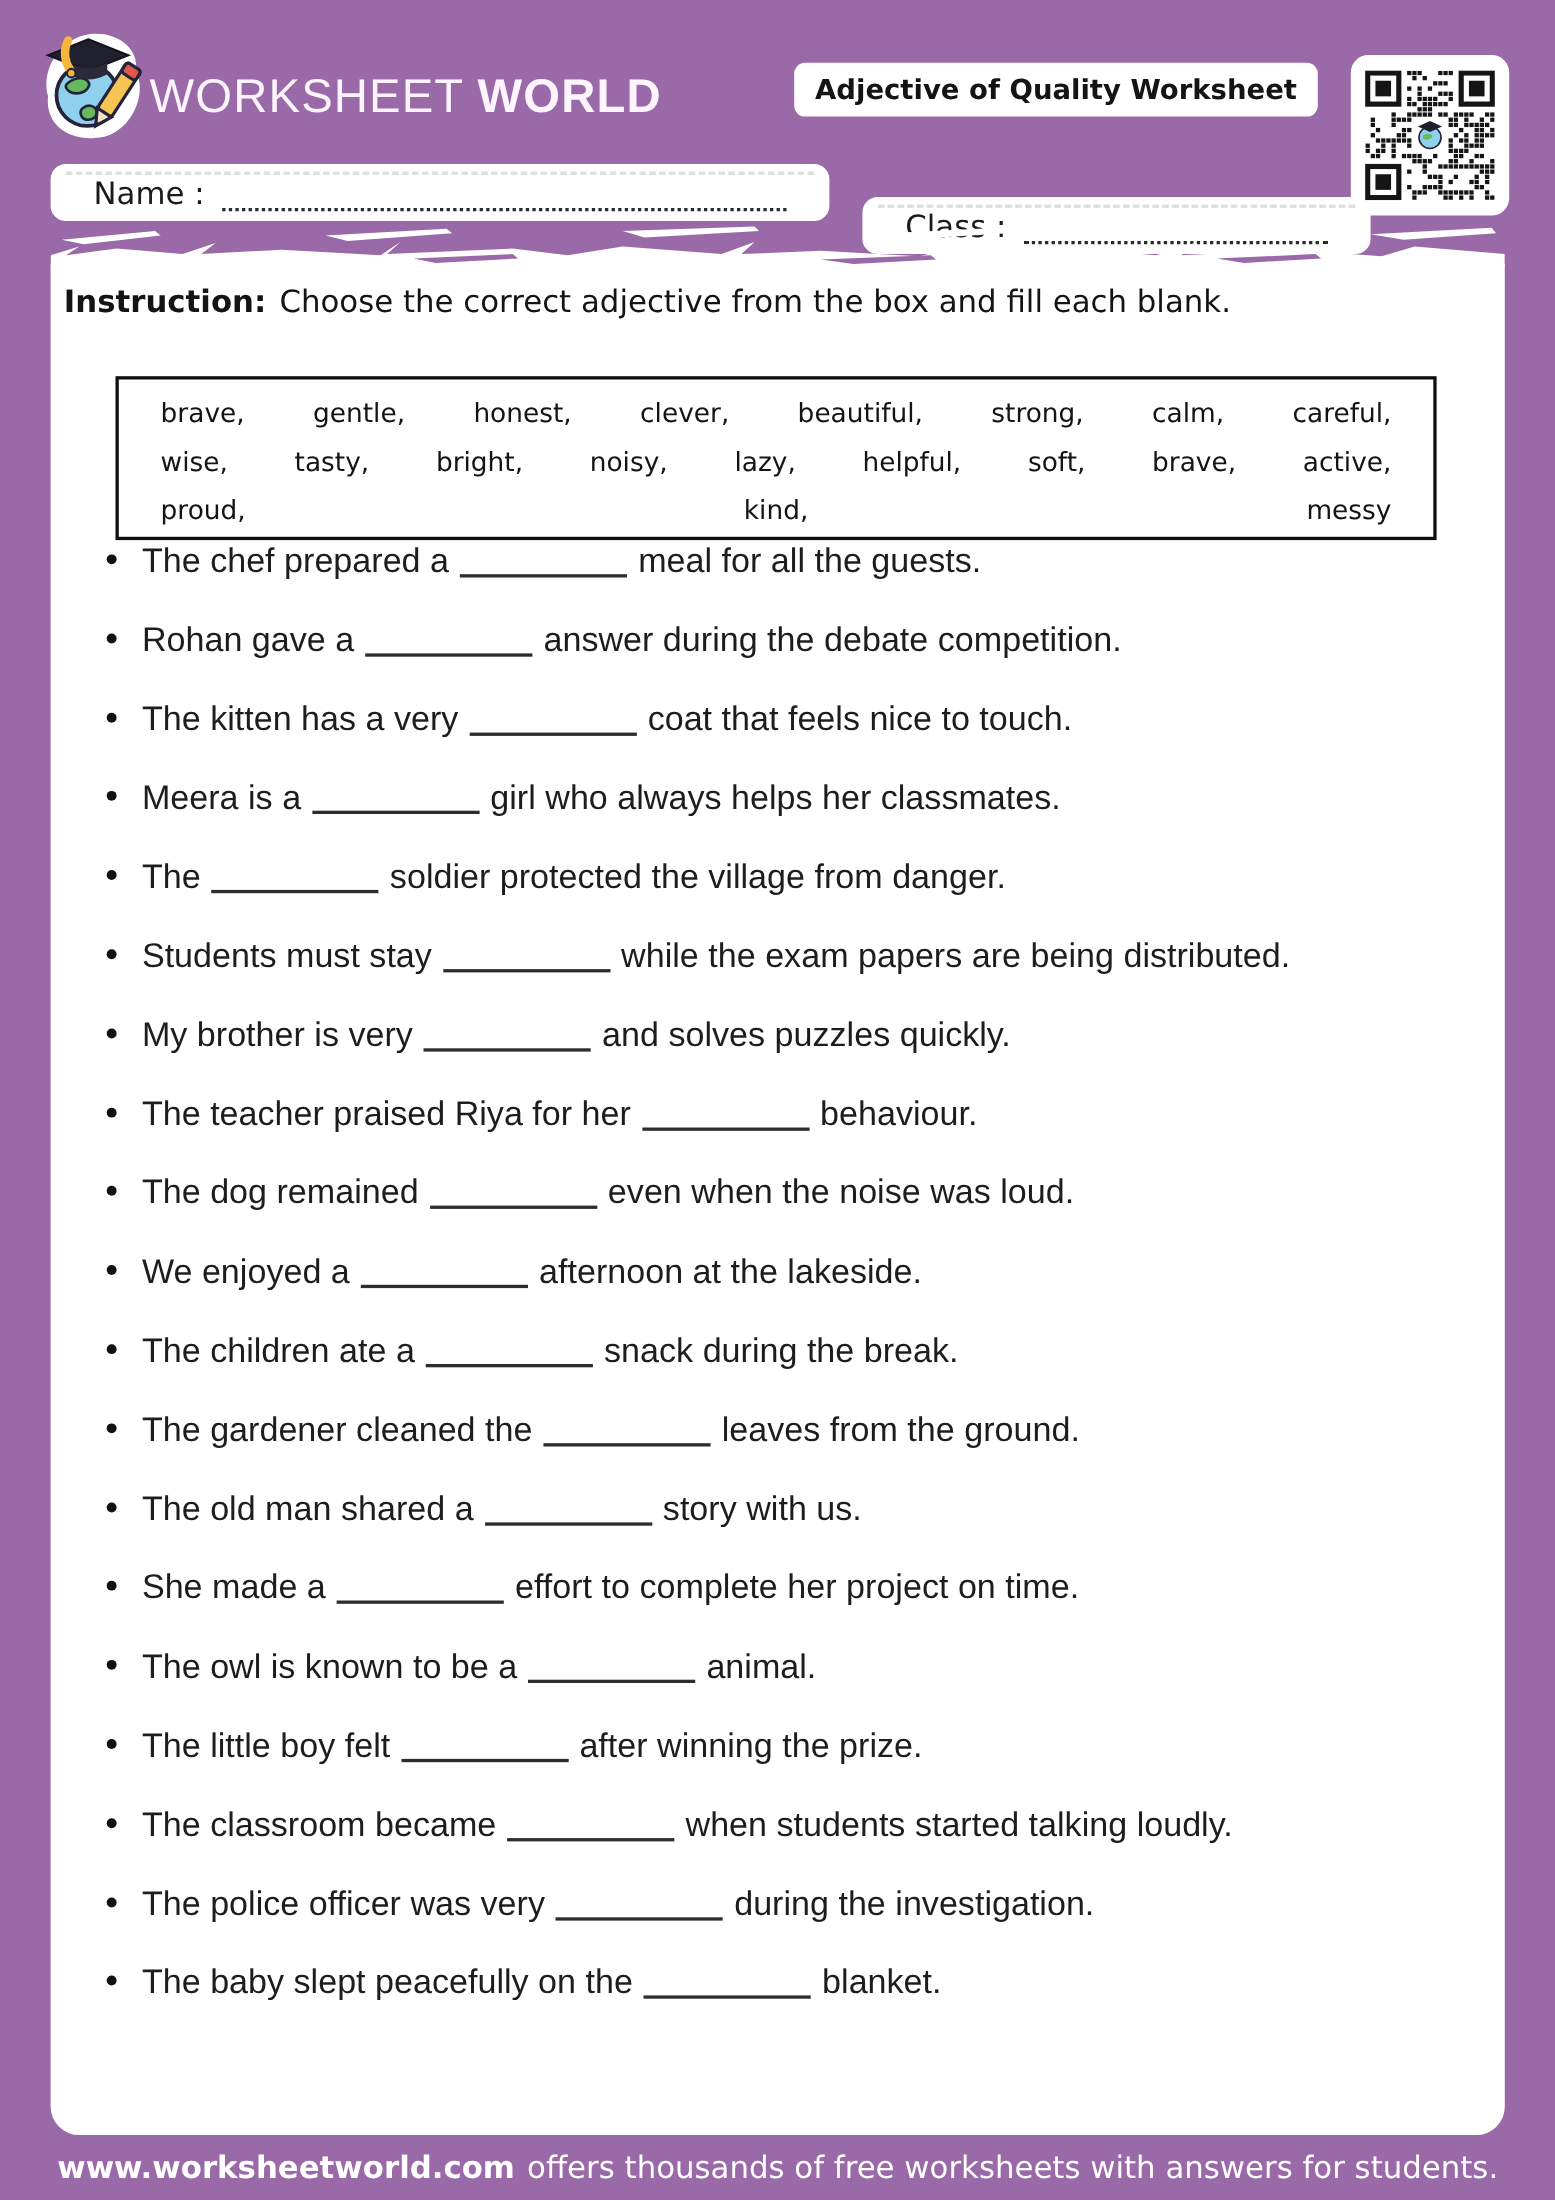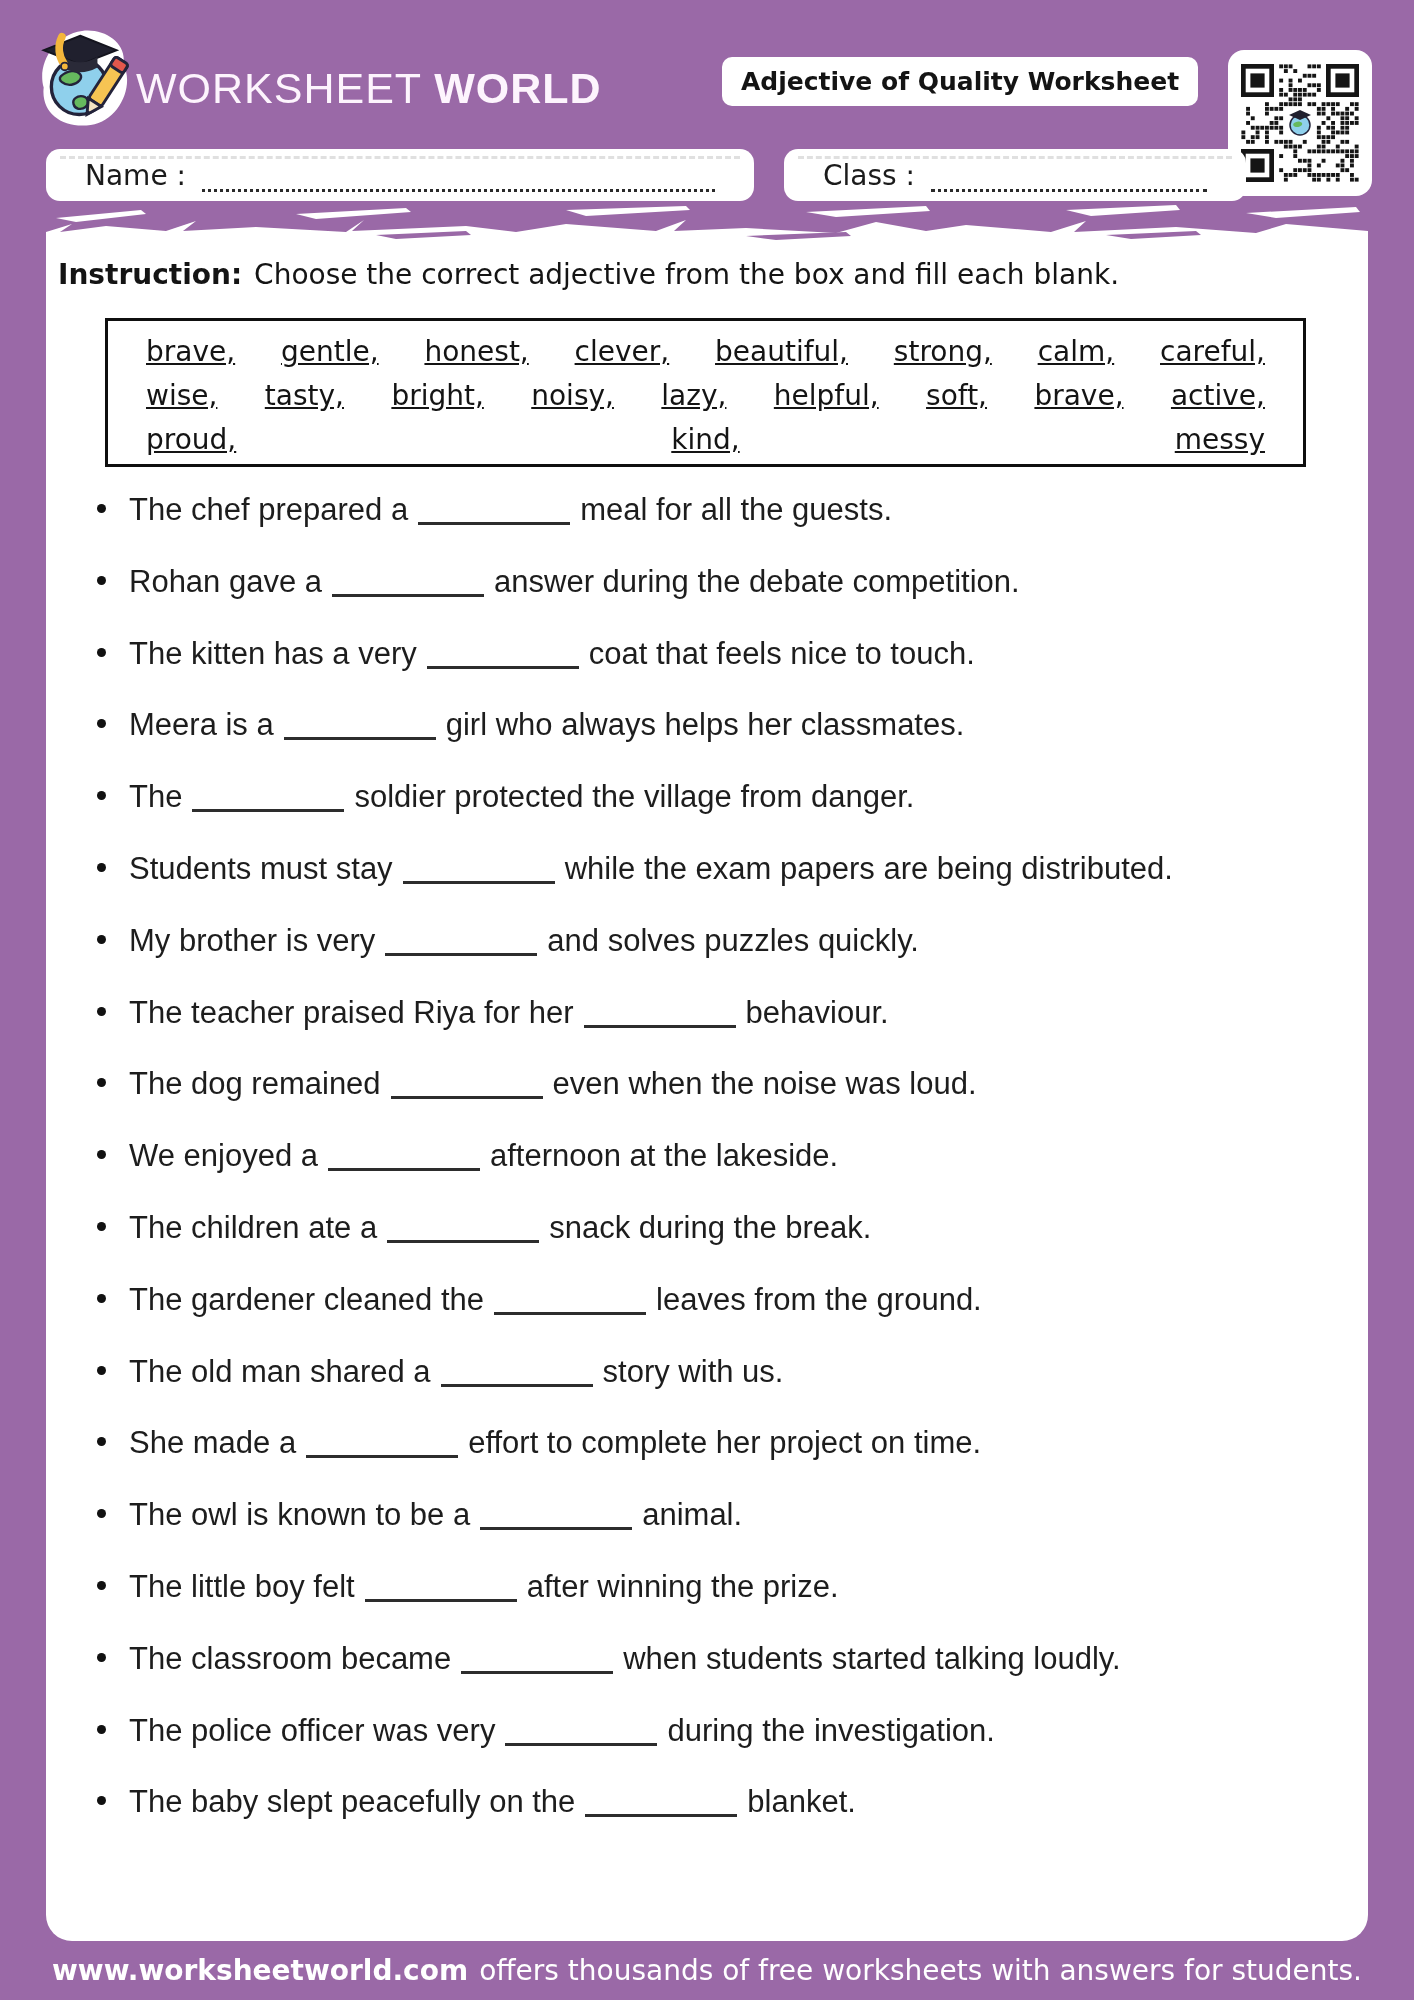--- a/index.html
+++ b/index.html
@@ -25,36 +25,36 @@
     background:#ffffff; border-radius:16px; display:flex; align-items:center; justify-content:center; }
 
   .field { position:absolute; top:149px; height:52px; background:#ffffff; border-radius:14px;
     display:flex; align-items:center; padding:0 39px; }
   .field::before { content:""; position:absolute; left:14px; right:14px; top:7px;
     border-top:3px dashed rgba(0,0,0,0.12); }
   .field .label { font-family:"DejaVu Sans", sans-serif; font-size:28px; color:#1b1b1b; white-space:nowrap; }
   .field .dotline { flex:1; margin-left:16px; border-bottom:3px dotted #2a2a2a;
     align-self:flex-end; margin-bottom:9px; height:0; }
   .field-name  { left:46px;  width:708px; }
-  .field-class { left:784px; width:462px; }
+  .field-class { left:784px; width:462px;margin-top:30px; }
 
   
   .torn { position:absolute; left:46px; top:198px; width:1322px; height:44px; display:block; }
   .panel { position:absolute; left:46px; top:240px; width:1322px; height:1701px;
     background:#ffffff; border-radius:0 0 26px 26px; }
 
   
   .instruction { position:absolute; left:58px; top:258px; width:1290px;
     font-family:"DejaVu Sans", sans-serif; font-size:28px; color:#141414; white-space:nowrap; }
   .instruction .ins-label { font-weight:700; margin-right:12px; }
 
   
-  .wordbox { position:absolute; left:105px; top:318px; width:1201px; height:149px;
+  .wordbox { position:absolute; left:105px; top:342px; width:1201px; height:149px;
     background:#ffffff; border:3px solid #0f0f0f; padding:9px 38px 0;
-    font-family:"DejaVu Sans", sans-serif; font-size:28px; color:#141414;text-decoration:underline; }
+    font-family:"DejaVu Sans", sans-serif; font-size:24px; color:#141414; }
   .wb-row { display:flex; line-height:44px; }
   .wb-row.justify { justify-content:space-between; }
   .wb-row.center  { justify-content:space-between; gap:66px; }
 
   
   .sentences { position:absolute; left:97px; top:474px; width:1272px; }
   .sentence { line-height:71.8px; white-space:nowrap; font-size:31px; color:#1d1d1d;
     font-family:"Liberation Sans", sans-serif; }
   .bullet { display:inline-block; width:9px; height:9px; border-radius:50%;
     background:#111; margin-right:23px; vertical-align:7px; }

